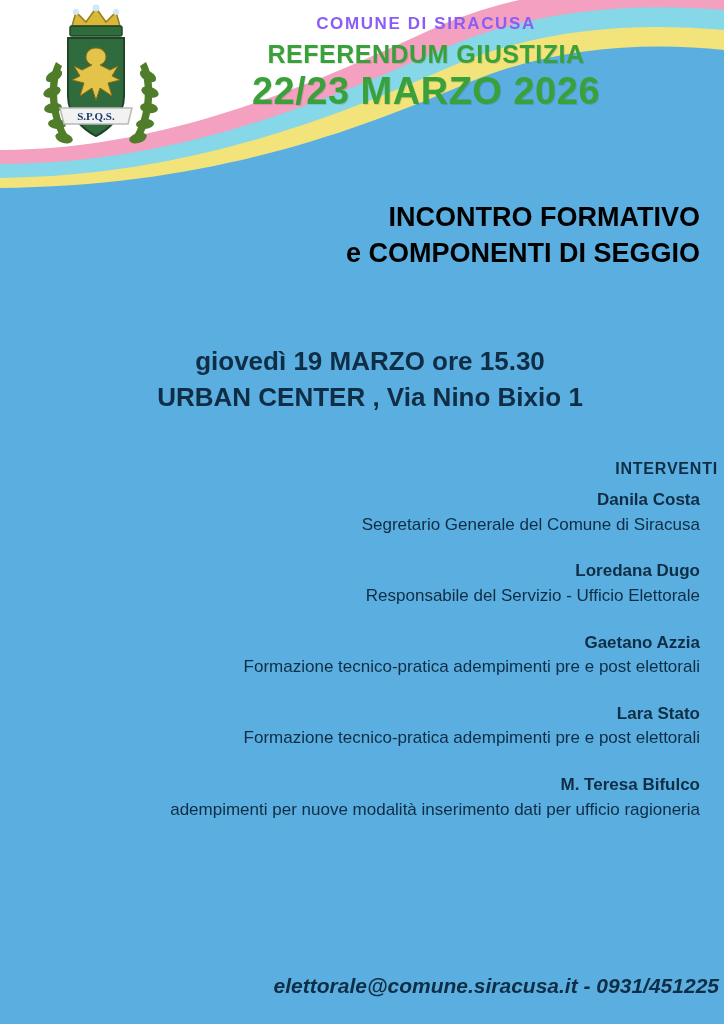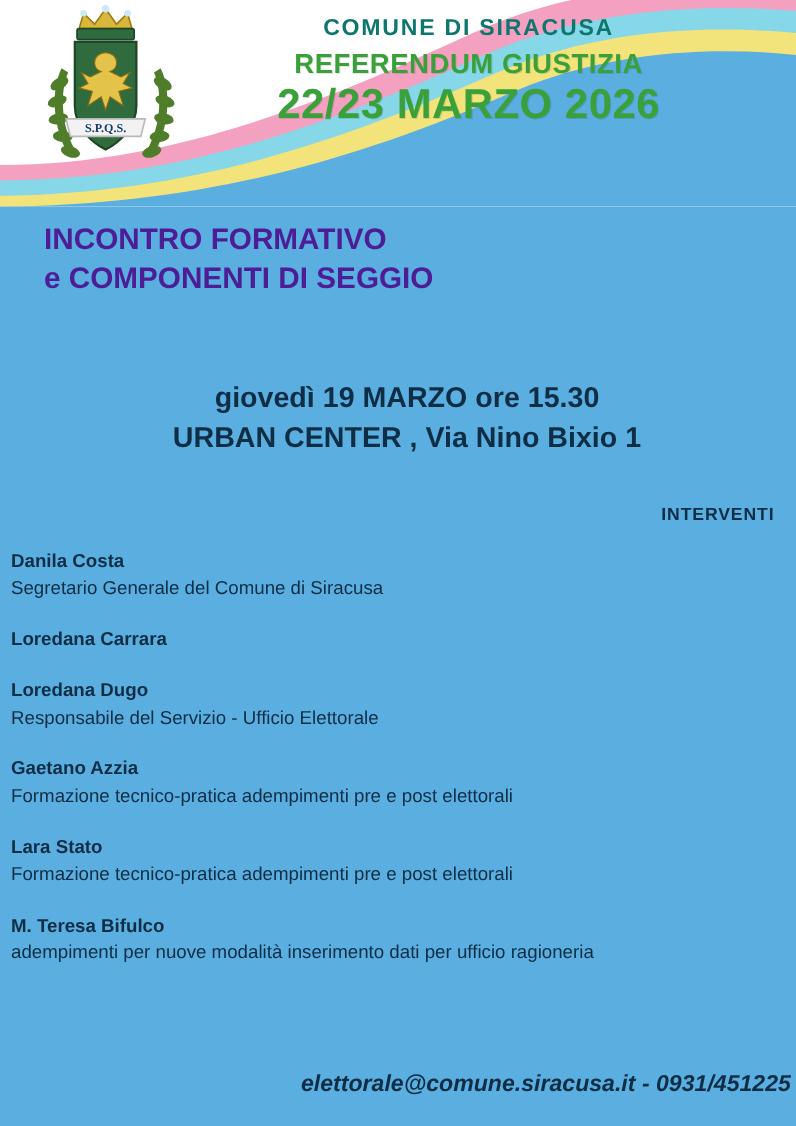--- a/index.html
+++ b/index.html
@@ -45,22 +45,22 @@
   }
 
   .header-text {
     position: absolute;
     right: 38px;
     top: 8px;
     width: 520px;
     text-align: center;
   }
   .comune {
-    color: #0f766e;
-    font-size: 21px;
+    color: #8b5cf6;
+    font-size: 17px;
     font-weight: bold;
     letter-spacing: 1.6px;
     margin: 6px 0 6px 0;
   }
   .title-1 {
     color: #3aa13a;
     font-size: 25px;
     font-weight: bold;
     letter-spacing: 0.5px;
     line-height: 1.12;
@@ -83,22 +83,22 @@
     width: 724px;
     height: 836px;
     background: #5aaee0;
   }
 
   .block-main {
     position: absolute;
     right: 24px;
     top: 12px;
     width: 660px;
-    text-align: left;
-    color: #4c1d95;
+    text-align: right;
+    color: #000000;
   }
   .block-main .l {
     font-size: 27px;
     font-weight: bold;
     line-height: 1.32;
   }
 
   .block-when {
     position: absolute;
     right: 24px;
@@ -109,35 +109,36 @@
   }
   .block-when .l {
     font-size: 26px;
     font-weight: bold;
     line-height: 1.4;
     color: #0f2d44;
   }
 
   .interventi {
     position: absolute;
-    right: 20px;
+    right: 6px;
     top: 272px;
     width: 660px;
     text-align: right;
     color: #0f2d44;
     font-size: 16px;
     font-weight: bold;
     letter-spacing: 0.8px;
   }
 
   .speakers {
     position: absolute;
     right: 24px;
-    top: 310px;
+    top: 300px;
     width: 690px;
+    text-align: right;
   }
   .speaker {
     margin-bottom: 22px;
   }
   .speaker .name {
     color: #0f2d44;
     font-size: 17px;
     font-weight: bold;
     line-height: 1.45;
   }
@@ -234,21 +235,20 @@
     <div class="interventi">INTERVENTI</div>
 
     <div class="speakers">
 
       <div class="speaker">
         <div class="name">Danila Costa</div>
         <div class="role">Segretario Generale  del Comune di  Siracusa</div>
       </div>
 
       <div class="speaker">
-        <div class="name">Loredana Carrara</div>
       </div>
 
       <div class="speaker">
         <div class="name">Loredana Dugo</div>
         <div class="role">Responsabile del Servizio - Ufficio Elettorale</div>
       </div>
 
       <div class="speaker">
         <div class="name">Gaetano Azzia</div>
         <div class="role">Formazione tecnico-pratica adempimenti pre e post elettorali</div>

